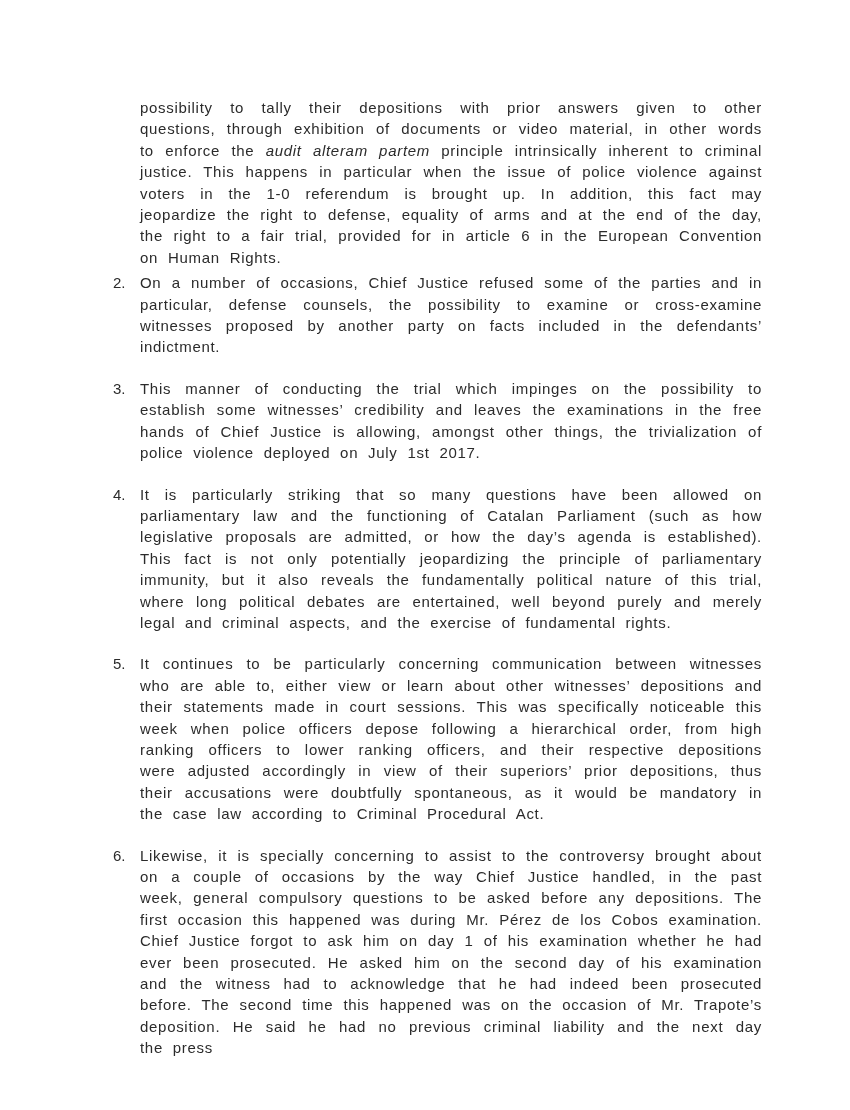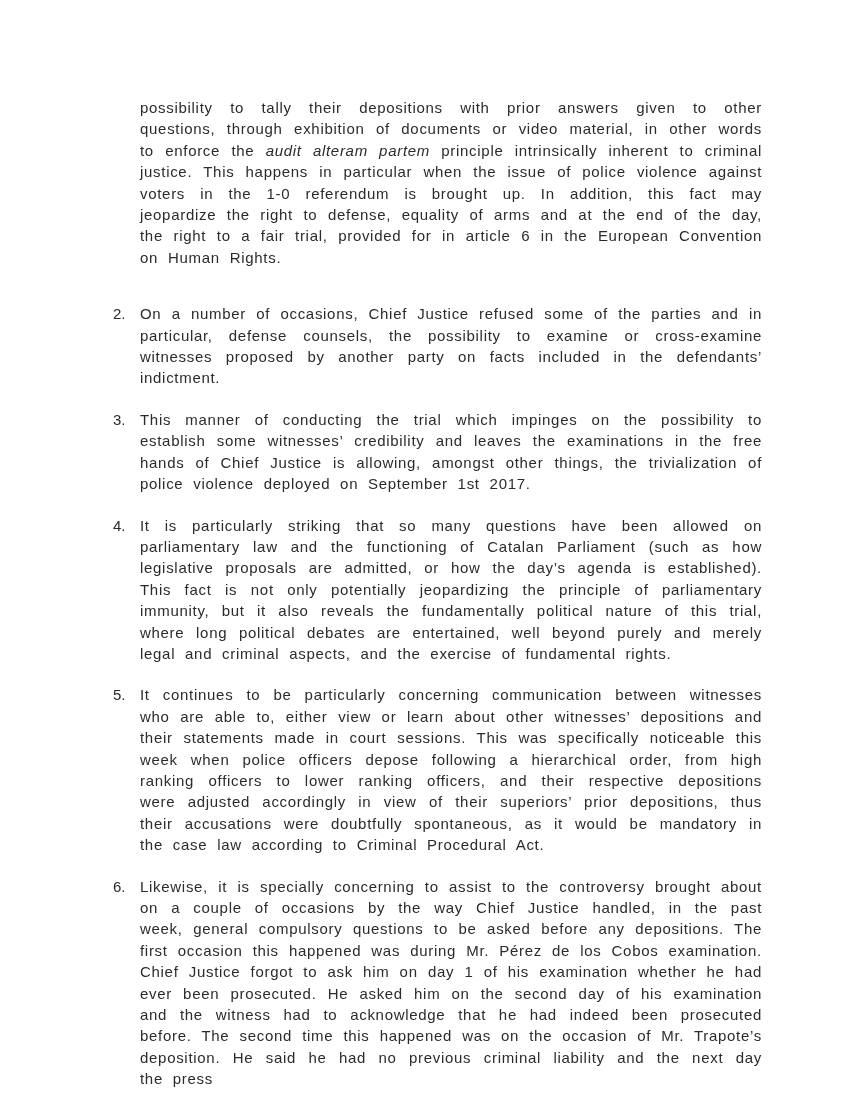--- a/index.html
+++ b/index.html
@@ -21,21 +21,21 @@
     top: 97px;
     width: 649px;
     color: #2b2b2b;
     font-size: 15px;
     line-height: 21.4px;
     text-align: justify;
     letter-spacing: 0.7px;
     word-spacing: 5px;
   }
   .intro-para {
-    margin: 0 0 35px 27px;
+    margin: 0 0 4px 27px;
   }
   .list-item {
     display: grid;
     grid-template-columns: 27px 1fr;
     margin: 0 0 20px 0;
   }
   .list-item:last-child {
     margin-bottom: 0;
   }
   .list-item .num {
@@ -55,21 +55,21 @@
 
     <p class="intro-para"><span>possibility to tally their depositions with prior answers given to other questions, through exhibition of documents or video material, in other words to enforce the </span><span class="italic">audit alteram partem</span><span> principle intrinsically inherent to criminal justice. This happens in particular when the issue of police violence against voters in the 1-0 referendum is brought up. In addition, this fact may jeopardize the right to defense, equality of arms and at the end of the day, the right to a fair trial, provided for in article 6 in the European Convention on Human Rights.</span></p>
 
     <div class="list-item">
       <span class="num">2.</span>
       <span class="txt">On a number of occasions, Chief Justice refused some of the parties and in particular, defense counsels, the possibility to examine or cross-examine witnesses proposed by another party on facts included in the defendants’ indictment.</span>
     </div>
 
     <div class="list-item">
       <span class="num">3.</span>
-      <span class="txt">This manner of conducting the trial which impinges on the possibility to establish some witnesses’ credibility and leaves the examinations in the free hands of Chief Justice is allowing, amongst other things, the trivialization of police violence deployed on September 1st 2017.</span>
+      <span class="txt">This manner of conducting the trial which impinges on the possibility to establish some witnesses’ credibility and leaves the examinations in the free hands of Chief Justice is allowing, amongst other things, the trivialization of police violence deployed on July 1st 2017.</span>
     </div>
 
     <div class="list-item">
       <span class="num">4.</span>
       <span class="txt">It is particularly striking that so many questions have been allowed on parliamentary law and the functioning of Catalan Parliament (such as how legislative proposals are admitted, or how the day’s agenda is established). This fact is not only potentially jeopardizing the principle of parliamentary immunity, but it also reveals the fundamentally political nature of this trial, where long political debates are entertained, well beyond purely and merely legal and criminal aspects, and the exercise of fundamental rights.</span>
     </div>
 
     <div class="list-item">
       <span class="num">5.</span>
       <span class="txt">It continues to be particularly concerning communication between witnesses who are able to, either view or learn about other witnesses’ depositions and their statements made in court sessions. This was specifically noticeable this week when police officers depose following a hierarchical order, from high ranking officers to lower ranking officers, and their respective depositions were adjusted accordingly in view of their superiors’ prior depositions, thus their accusations were doubtfully spontaneous, as it would be mandatory in the case law according to Criminal Procedural Act.</span>

